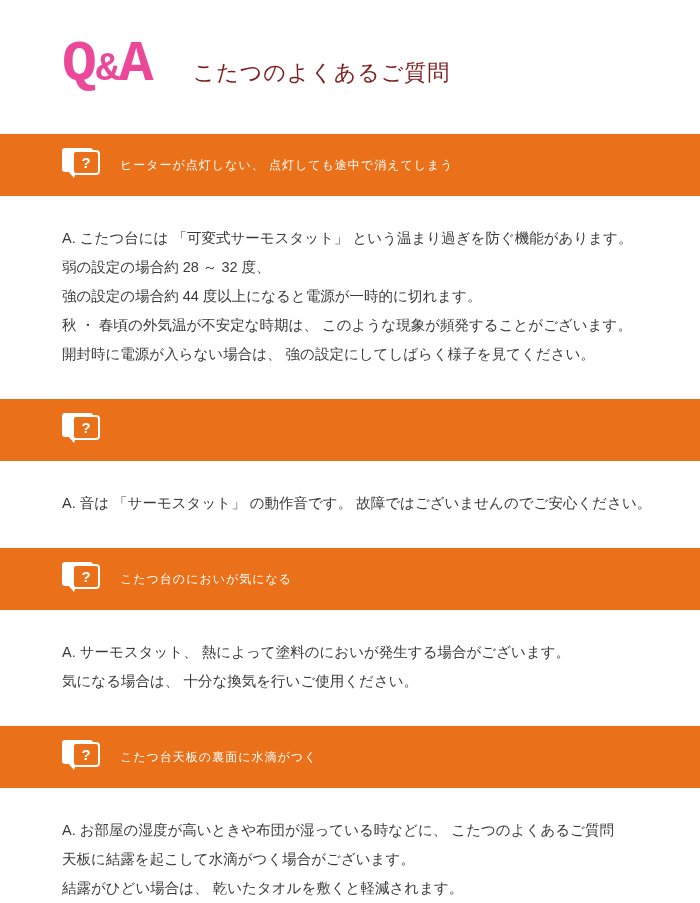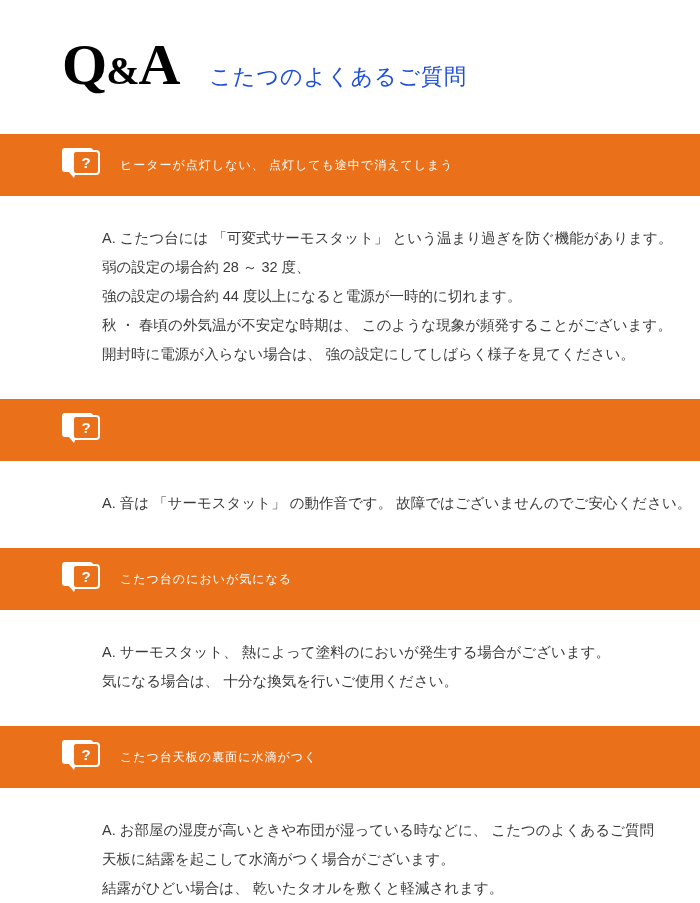--- a/index.html
+++ b/index.html
@@ -21,37 +21,37 @@
     background: #ffffff;
   }
 
   
   .header {
     display: flex;
     align-items: baseline;
     padding: 36px 0 0 62px;
   }
   .qa-logo {
-    font-family: Liberation Serif, serif;
+    font-family: Liberation Mono, monospace;
     font-size: 58px;
     font-weight: 700;
     letter-spacing: -1px;
-    color: #000000;
+    color: #ec4899;
     line-height: 1;
     white-space: nowrap;
   }
   .qa-logo .amp {
     font-size: 40px;
     font-weight: 700;
     vertical-align: baseline;
   }
   .header-sub {
     font-size: 22px;
-    color: #1d4ed8;
-    margin-left: 30px;
+    color: #7f1d1d;
+    margin-left: 40px;
     letter-spacing: 1px;
     white-space: nowrap;
   }
 
   
   .qa-list {
     margin-top: 40px;
   }
   .qa-item {
     margin-bottom: 0;
@@ -119,21 +119,20 @@
     white-space: nowrap;
   }
   .qa-answer {
     padding: 28px 58px 30px 62px;
     font-size: 14.5px;
     line-height: 2.0;
     color: #3a3a3a;
   }
   .qa-answer .line {
     white-space: nowrap;
-    margin-left: 40px;
   }
 </style>
 </head>
 <body>
 
 <div class="page">
 
   <div class="header">
     <div class="qa-logo"><span>Q</span><span class="amp">&amp;</span><span>A</span></div>
     <div class="header-sub">こたつのよくあるご質問</div>

